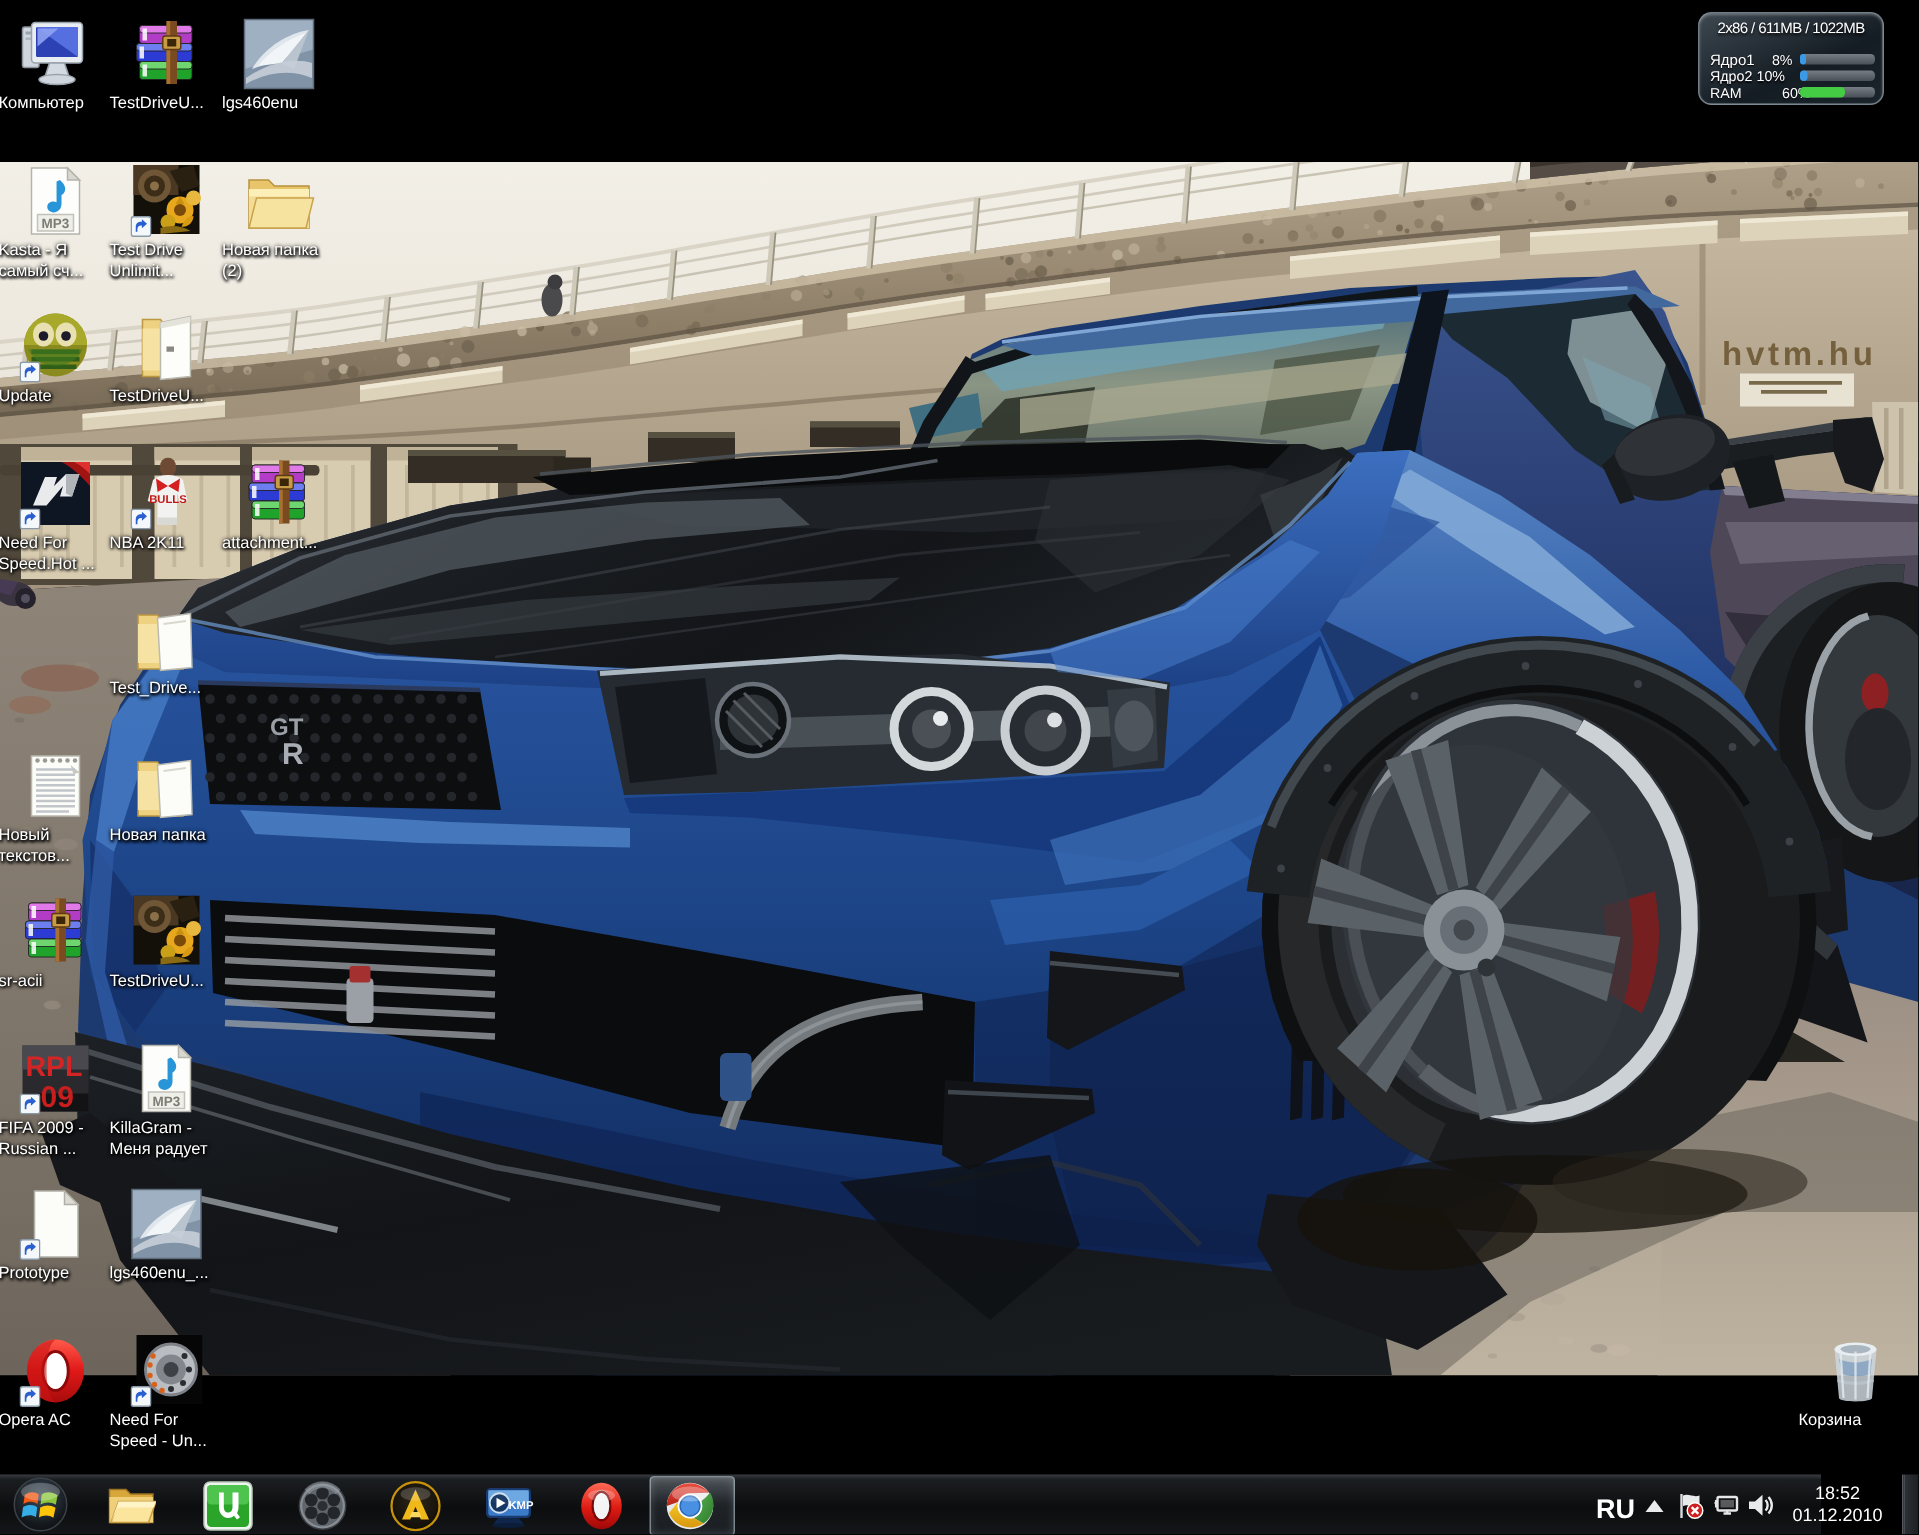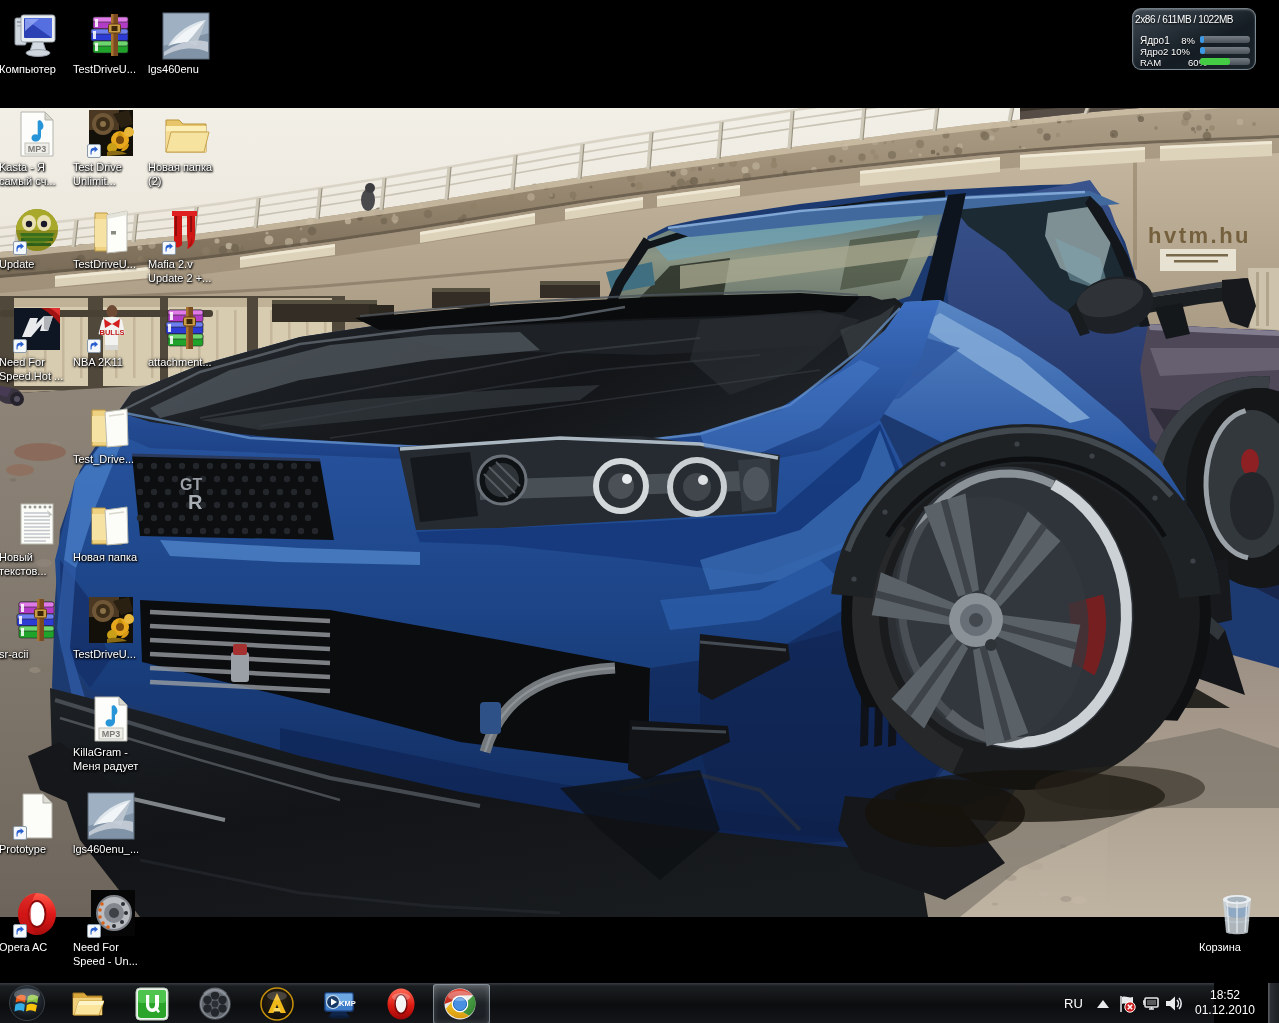--- a/index.html
+++ b/index.html
@@ -864,36 +864,20 @@
         <svg width="48" height="48" viewBox="0 0 48 48">
 <path d="M8,6 h12 l3,4 h12 v34 h-27 Z" fill="#efd281" stroke="#bb9740"></path>
 <path d="M8,12 h27 v28 h-27 Z" fill="#f6e2a2"></path>
 <path d="M20,8 L40,4 L40,44 L20,46 Z" fill="#fdfdfa" stroke="#b9b9b0"></path>
 <path d="M20,8 L40,4 L40,8 L20,12 Z" fill="#e3e3da"></path>
 <rect x="24" y="24" width="5" height="3.5" fill="#8a8a82"></rect>
         </svg>
       </div>
       <div class="lbl">TestDriveU...</div>
     </div>
-<div class="ico" style="left:148px;top:207px">
-      <div class="ibox">
-        <svg width="48" height="48" viewBox="0 0 48 48">
-<path d="M12,4 h8 v34 c-3,3 -6,3 -8,1 Z" fill="#cf1414"></path>
-<path d="M25,4 h8 v26 c0,6 -3,10 -8,12 c2,-5 0,-9 0,-14 Z" fill="#cf1414"></path>
-<path d="M10,4 h25 v5 h-25 Z" fill="#e02020"></path>
-<path d="M14,9 v20 M29,9 v16" stroke="#8e0c0c" stroke-width="2"></path>
-<path d="M30,30 c1,4 0,8 -2,10 l-1,-2 c2,-2 2,-5 3,-8 Z" fill="#a81010"></path>
-        </svg>
-        <svg class="arrow" viewBox="0 0 14 14">
-          <rect x="0.5" y="0.5" width="13" height="13" rx="1.5" fill="#f4f8fb" stroke="#8a9aa8" stroke-width="1"></rect>
-          <path d="M3.5,10.5 L3.5,7.2 C3.5,4.8 5.2,3.6 7.6,3.8 L7.6,2.2 L11,5.2 L7.6,8.2 L7.6,6.4 C5.8,6.2 4.6,7 4.6,9 L4.6,10.5 Z" fill="#2a5fd0"></path>
-        </svg>
-      </div>
-      <div class="lbl">Mafia 2.v<br>Update 2 +...</div>
-    </div>
 <div class="ico" style="left:-1px;top:305px">
       <div class="ibox">
         <svg width="48" height="48" viewBox="0 0 48 48">
 <rect x="1" y="3" width="46" height="42" fill="#0e1624"></rect>
 <path d="M28,3 h19 v16 C40,11 34,6 28,3 Z" fill="#a01414"></path>
 <path d="M36,3 h11 v8 C43,7 39,4 36,3 Z" fill="#e03030"></path>
 <path d="M9,32 L17,13 L25,13 L23,19 L31,11 L40,11 L35,26 L27,26 L29,19 L18,32 Z" fill="#e8eaec"></path>
 <path d="M31,11 L40,11 L35,26 L31,24 Z" fill="#b0b4b8"></path>
         </svg>
         <svg class="arrow" viewBox="0 0 14 14">
@@ -1017,20 +1001,36 @@
 <circle cx="33" cy="30" r="9" fill="#e8a81e"></circle>
           <circle cx="33" cy="30" r="4" fill="#7a4a0a"></circle>
 <path d="M33,21 l3,5 l-6,0 Z" fill="#c8900f"></path>
           <path d="M42,34 c0,4 -4,8 -8,7 c2,-4 4,-7 8,-7 Z" fill="#d89a14"></path>
 <circle cx="42" cy="22" r="5" fill="#e8b83e"></circle>
           <circle cx="25" cy="38" r="5" fill="#caa019"></circle>
 <path d="M20,42 c6,-2 14,-2 20,2 l-20,2 Z" fill="#8a6a12"></path>
         </svg>
       </div>
       <div class="lbl">TestDriveU...</div>
+    </div>
+<div class="ico" style="left:-1px;top:695px">
+      <div class="ibox">
+        <svg width="48" height="48" viewBox="0 0 48 48">
+<rect x="2" y="2" width="44" height="44" fill="#2a2a2e"></rect>
+<path d="M2,2 h44 v16 h-44 Z" fill="#48484e"></path>
+<path d="M2,34 h44 v12 h-44 Z" fill="#131316"></path>
+<text x="4" y="22" font-size="19" font-weight="bold" fill="#d42424" font-family="Liberation Sans,sans-serif">RPL</text>
+<text x="14" y="43" font-size="20" font-weight="bold" fill="#c81e1e" font-family="Liberation Sans,sans-serif">09</text>
+        </svg>
+        <svg class="arrow" viewBox="0 0 14 14">
+          <rect x="0.5" y="0.5" width="13" height="13" rx="1.5" fill="#f4f8fb" stroke="#8a9aa8" stroke-width="1"></rect>
+          <path d="M3.5,10.5 L3.5,7.2 C3.5,4.8 5.2,3.6 7.6,3.8 L7.6,2.2 L11,5.2 L7.6,8.2 L7.6,6.4 C5.8,6.2 4.6,7 4.6,9 L4.6,10.5 Z" fill="#2a5fd0"></path>
+        </svg>
+      </div>
+      <div class="lbl">FIFA 2009 -<br>Russian ...</div>
     </div>
 <div class="ico" style="left:73px;top:695px">
       <div class="ibox">
         <svg width="48" height="48" viewBox="0 0 48 48">
 <path d="M8,2 h24 l8,8 v36 h-32 Z" fill="#fdfdfb" stroke="#b4b4ac"></path>
 <path d="M32,2 l8,8 h-8 Z" fill="#d8d8d0" stroke="#b4b4ac"></path>
 <path d="M27,10 c0,0 3,2.5 3.4,5.2 c0.4,2.6 -1.2,4.4 -2.4,4.8 L28,26 c0,3.4 -2.6,5.6 -5.2,5.6 c-2.6,0 -4.3,-1.7 -4.3,-3.7 c0,-2 1.7,-3.6 4,-3.6 c0.9,0 1.6,0.2 2.2,0.5 L24.7,11 Z" fill="#2795d8"></path>
 <rect x="12" y="33" width="24" height="11" fill="#efefe9" stroke="#c2c2ba"></rect>
 <text x="24" y="42" font-size="9" font-weight="bold" text-anchor="middle" fill="#7c7c74" font-family="Liberation Sans,sans-serif">MP3</text>
         </svg>
@@ -1226,21 +1226,21 @@
 </defs>
 <circle cx="17" cy="17" r="15.5" fill="#e8e8e8"></circle>
 <path d="M17,17 m-15.5,0 a15.5,15.5 0 0 1 28,-8.8 L17,8.5 a8.5,8.5 0 0 0 -8,5.8 Z" fill="url(#crR)"></path>
 <path d="M30.5,8.2 a15.5,15.5 0 0 1 -4.5,20.5 L19.5,25 a8.5,8.5 0 0 0 5,-11 Z" fill="url(#crG)"></path>
 <path d="M26,28.7 a15.5,15.5 0 0 1 -23,-7 L9.2,14 a8.5,8.5 0 0 0 10.3,11 Z" fill="url(#crY)"></path>
 <circle cx="17" cy="17" r="8.2" fill="#fff"></circle>
 <circle cx="17" cy="17" r="6.6" fill="#4a90e2"></circle>
 <circle cx="17" cy="17" r="6.6" fill="none" stroke="#2a6ab8" stroke-width="1"></circle>
 <ellipse cx="17" cy="9" rx="12" ry="5" fill="#fff" opacity=".3"></ellipse>
         </svg></div>
-<div class="tray" style="left:1064px;top:13px;font-size:13px;">RU</div>
+<div class="tray" style="left:1064px;top:13px;font-size:18px;font-weight:bold;">RU</div>
 <svg class="tray" style="left:1096px;top:17px" width="14" height="9" viewBox="0 0 14 9">
         <path d="M7,0 L13,8 L1,8 Z" fill="#e8eaec"></path>
       </svg>
 <svg class="tray" style="left:1118px;top:12px" width="18" height="18" viewBox="0 0 18 18">
 <path d="M3,1 v16" stroke="#d8dadc" stroke-width="1.6"></path>
 <path d="M4,2 c4,-1.5 7,1.5 11,0 v7 c-4,1.5 -7,-1.5 -11,0 Z" fill="#e8eaec"></path>
 <circle cx="12" cy="12" r="5.2" fill="#cc1f1f" stroke="#fff" stroke-width="1"></circle>
 <path d="M9.8,9.8 l4.4,4.4 M14.2,9.8 l-4.4,4.4" stroke="#fff" stroke-width="1.6"></path>
       </svg>
 <svg class="tray" style="left:1142px;top:13px" width="18" height="16" viewBox="0 0 18 16">
@@ -1251,21 +1251,21 @@
       </svg>
 <svg class="tray" style="left:1164px;top:12px" width="19" height="17" viewBox="0 0 19 17">
 <path d="M2,6 h4 l5,-4.5 v14 l-5,-4.5 h-4 Z" fill="#e8eaec"></path>
 <path d="M13,5 a5,5 0 0 1 0,7 M15,3 a8,8 0 0 1 0,11" stroke="#e8eaec" stroke-width="1.6" fill="none"></path>
       </svg>
 <div class="tray" style="left:1196px;top:5px;width:58px;text-align:center;font-size:12px;">18:52</div>
 <div class="tray" style="left:1190px;top:20px;width:70px;text-align:center;font-size:12px;">01.12.2010</div>
 <div style="position:absolute;left:1268px;top:0px;width:11px;height:40px;background:linear-gradient(90deg,#2e3338,#1a1d20);border-left:1px solid #55595e;box-shadow:inset 1px 0 0 rgba(255,255,255,.12)"></div>
 </div>
 <div id="gadget">
-<div style="position:absolute;left:2px;top:5px;width:118px;text-align:left;font-size:10px;letter-spacing:-0.4px;white-space:nowrap;color:#fff;text-shadow:0 1px 2px #000">2x86 / 611MB / 1022MB</div>
+<div style="position:absolute;left:2px;top:5px;width:118px;text-align:center;font-size:10px;letter-spacing:-0.4px;white-space:nowrap;color:#fff;text-shadow:0 1px 2px #000">2x86 / 611MB / 1022MB</div>
       <div style="position:absolute;left:7px;top:26px;font-size:10px;color:#fff;text-shadow:0 1px 1px #000">Ядро1</div>
       <div style="position:absolute;left:38px;top:26px;width:24px;text-align:right;font-size:9.5px;color:#fff;text-shadow:0 1px 1px #000">8%</div>
       <div style="position:absolute;left:67px;top:27px;width:50px;height:7px;border-radius:3px;background:linear-gradient(#777d84,#4a5057)"></div>
       <div style="position:absolute;left:67px;top:27px;width:4px;height:7px;border-radius:3px;background:linear-gradient(#3a9ae8,#3a9ae8)"></div>
       <div style="position:absolute;left:7px;top:37px;font-size:9.5px;color:#fff;text-shadow:0 1px 1px #000">Ядро2</div>
       <div style="position:absolute;left:38px;top:37px;width:24px;text-align:left;font-size:9.5px;color:#fff;text-shadow:0 1px 1px #000">10%</div>
       <div style="position:absolute;left:67px;top:38px;width:50px;height:7px;border-radius:3px;background:linear-gradient(#777d84,#4a5057)"></div>
       <div style="position:absolute;left:67px;top:38px;width:5px;height:7px;border-radius:3px;background:linear-gradient(#3a9ae8,#3a9ae8)"></div>
       <div style="position:absolute;left:7px;top:48px;font-size:9.5px;color:#fff;text-shadow:0 1px 1px #000">RAM</div>
       <div style="position:absolute;left:50px;top:48px;width:24px;text-align:right;font-size:9.5px;color:#fff;text-shadow:0 1px 1px #000">60%</div>

